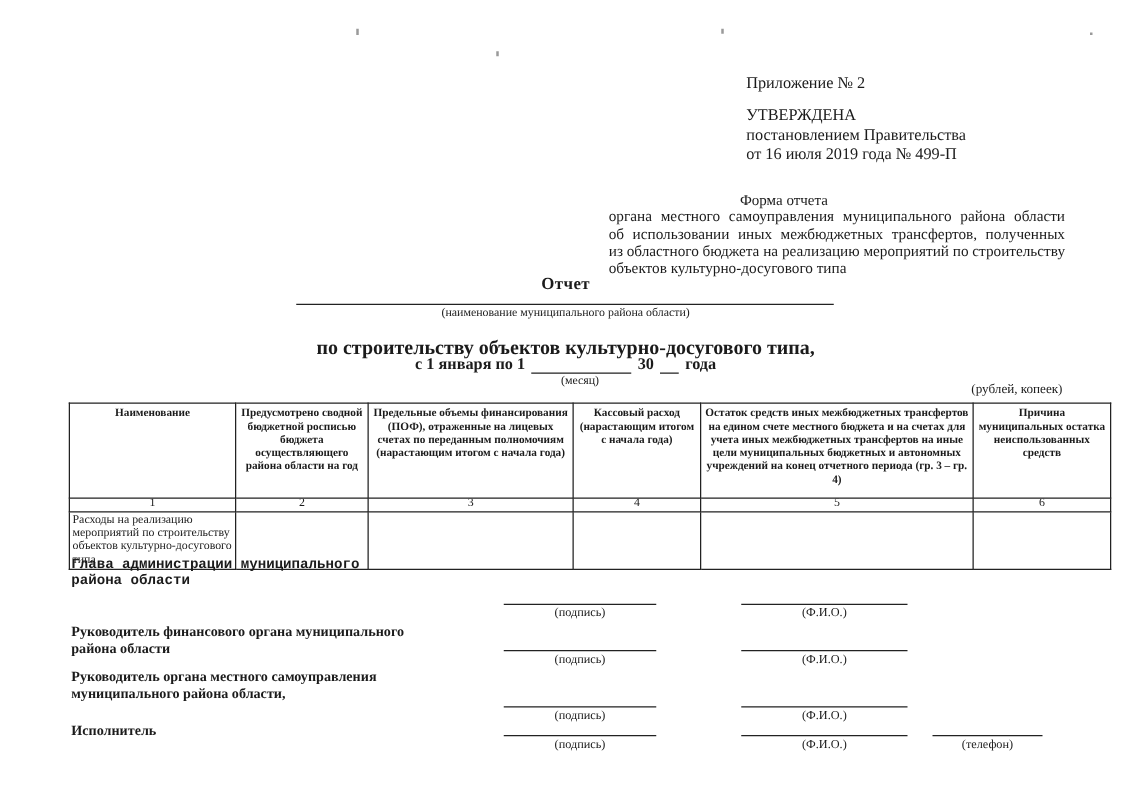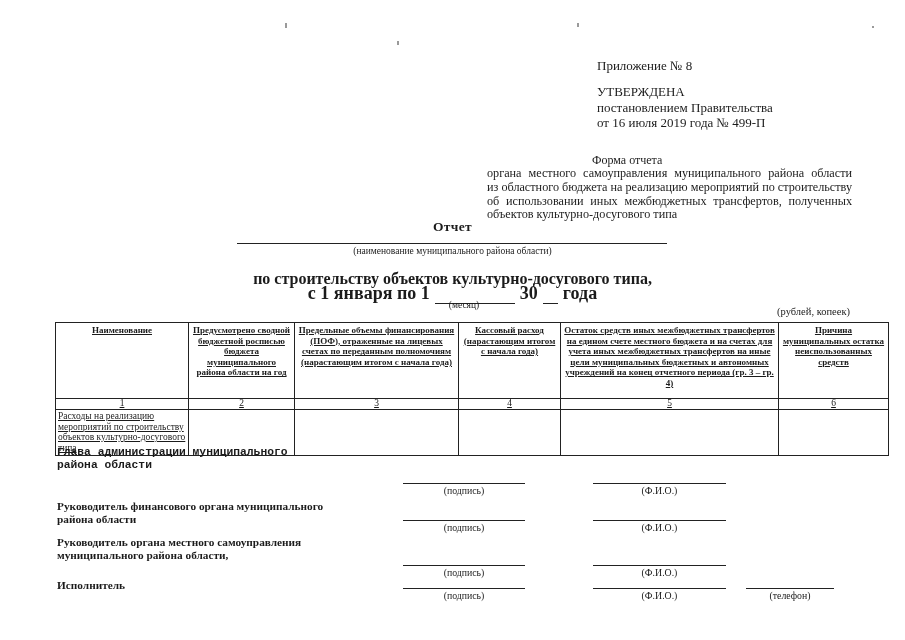--- a/index.html
+++ b/index.html
@@ -16,59 +16,59 @@
   .approved{left:597px;top:84px;font-size:13px;line-height:15.5px;}
   .form-label{left:592px;top:153px;font-size:12px;}
   .form-desc{left:487px;top:167px;width:365px;font-size:12.2px;line-height:13.8px;}
   .form-desc .jline{text-align:justify;text-align-last:justify;}
   
   .report-title{left:0;top:219px;width:905px;font-size:13.5px;letter-spacing:.3px;}
   .name-line{left:237px;top:229px;width:430px;height:14px;border-bottom:1.5px solid #222;}
   .name-caption{left:0;top:246px;width:905px;font-size:9.5px;}
   .subtitle1{left:0;top:256px;width:905px;font-size:12px;}
   .subtitle2{left:0;top:270px;width:905px;font-size:16px;}
-  .period{left:0;top:283px;width:905px;display:flex;justify-content:center;align-items:flex-end;gap:5px;font-size:18px;}
+  .period{left:0;top:283px;width:905px;display:flex;justify-content:center;align-items:flex-end;gap:5px;font-size:13px;}
   .blank{display:inline-block;border-bottom:1.4px solid #222;height:13px;}
   .blank.month-blank{width:80px;}
   .blank.year-blank{width:15px;}
   .month-caption{left:419px;top:300px;width:90px;font-size:9.5px;}
   .units-caption{left:738px;top:306px;width:112px;text-align:right;font-size:10.5px;}
   
-  table.report{position:absolute;left:55px;top:322px;width:833px;border-collapse:collapse;table-layout:fixed;text-decoration:underline;}
+  table.report{position:absolute;left:55px;top:322px;width:833px;border-collapse:collapse;table-layout:fixed;}
   table.report td,table.report th{border:1px solid #222;vertical-align:top;padding:2px 3px;overflow:hidden;}
   table.report th{font-weight:bold;font-size:9px;line-height:10.6px;text-align:center;height:71px;}
   table.report tr.nums td{font-size:9.5px;line-height:9.5px;text-align:center;height:10px;padding:0 2px;font-weight:normal;}
   table.report tr.body td{font-size:9.5px;line-height:10.6px;height:42px;padding:1px 2px 2px 2px;}
   
   .sig-label{left:57px;font-size:11.3px;line-height:13px;font-weight:bold;}
   .sig1{top:446px;font-family:Liberation Mono, monospace;} .sig2{top:500px;} .sig3{top:536px;} .sig4{top:579px;}
   .fline{border-top:1.4px solid #222;text-align:center;font-size:9.8px;padding-top:1px;line-height:11px;}
   .speck{position:absolute;background:#9a9a9a;}
 </style>
 </head>
 <body>
 
 <div class="page">
 
   <div class="speck" style="left:285px;top:23px;width:2px;height:5px;"></div>
   <div class="speck" style="left:577px;top:23px;width:2px;height:4px;"></div>
   <div class="speck" style="left:872px;top:26px;width:2px;height:2px;"></div>
   <div class="speck" style="left:397px;top:41px;width:2px;height:4px;"></div>
 
-  <div class="abs appendix">Приложение № 8</div>
+  <div class="abs appendix">Приложение № 2</div>
   <div class="abs approved">
     <div>УТВЕРЖДЕНА</div>
     <div>постановлением Правительства</div>
     <div>от 16 июля 2019 года № 499-П</div>
   </div>
   <div class="abs form-label">Форма отчета</div>
   <div class="abs form-desc">
     <div class="jline">органа местного самоуправления муниципального района области</div>
+    <div class="jline">об использовании иных межбюджетных трансфертов, полученных</div>
     <div class="jline">из областного бюджета на реализацию мероприятий по строительству</div>
-    <div class="jline">об использовании иных межбюджетных трансфертов, полученных</div>
     <div>объектов культурно-досугового типа</div>
   </div>
 
   <div class="abs ctr b report-title">Отчет</div>
   <div class="abs name-line"></div>
   <div class="abs ctr name-caption">(наименование муниципального района области)</div>
   <div class="abs ctr b subtitle2">по строительству объектов культурно-досугового типа,</div>
 
   <div class="abs b period">
     <span>с 1 января по 1</span>
@@ -85,21 +85,21 @@
       <col style="width:133px">
         <col style="width:106px">
         <col style="width:164px">
       <col style="width:102px">
         <col style="width:218px">
         <col style="width:110px">
     </colgroup>
     <tbody>
       <tr>
         <th>Наименование</th>
-        <th>Предусмотрено сводной бюджетной росписью бюджета муниципального района области на год</th>
+        <th>Предусмотрено сводной бюджетной росписью бюджета осуществляющего района области на год</th>
         <th>Предельные объемы финансирования (ПОФ), отраженные на лицевых счетах по переданным полномочиям (нарастающим итогом с начала года)</th>
         <th>Кассовый расход (нарастающим итогом с начала года)</th>
         <th>Остаток средств иных межбюджетных трансфертов на едином счете местного бюджета и на счетах для учета иных межбюджетных трансфертов на иные цели муниципальных бюджетных и автономных учреждений на конец отчетного периода (гр. 3 – гр. 4)</th>
         <th>Причина муниципальных остатка неиспользованных средств</th>
       </tr>
       <tr class="nums">
         <td>1</td>
         <td>2</td>
         <td>3</td>
         <td>4</td>

